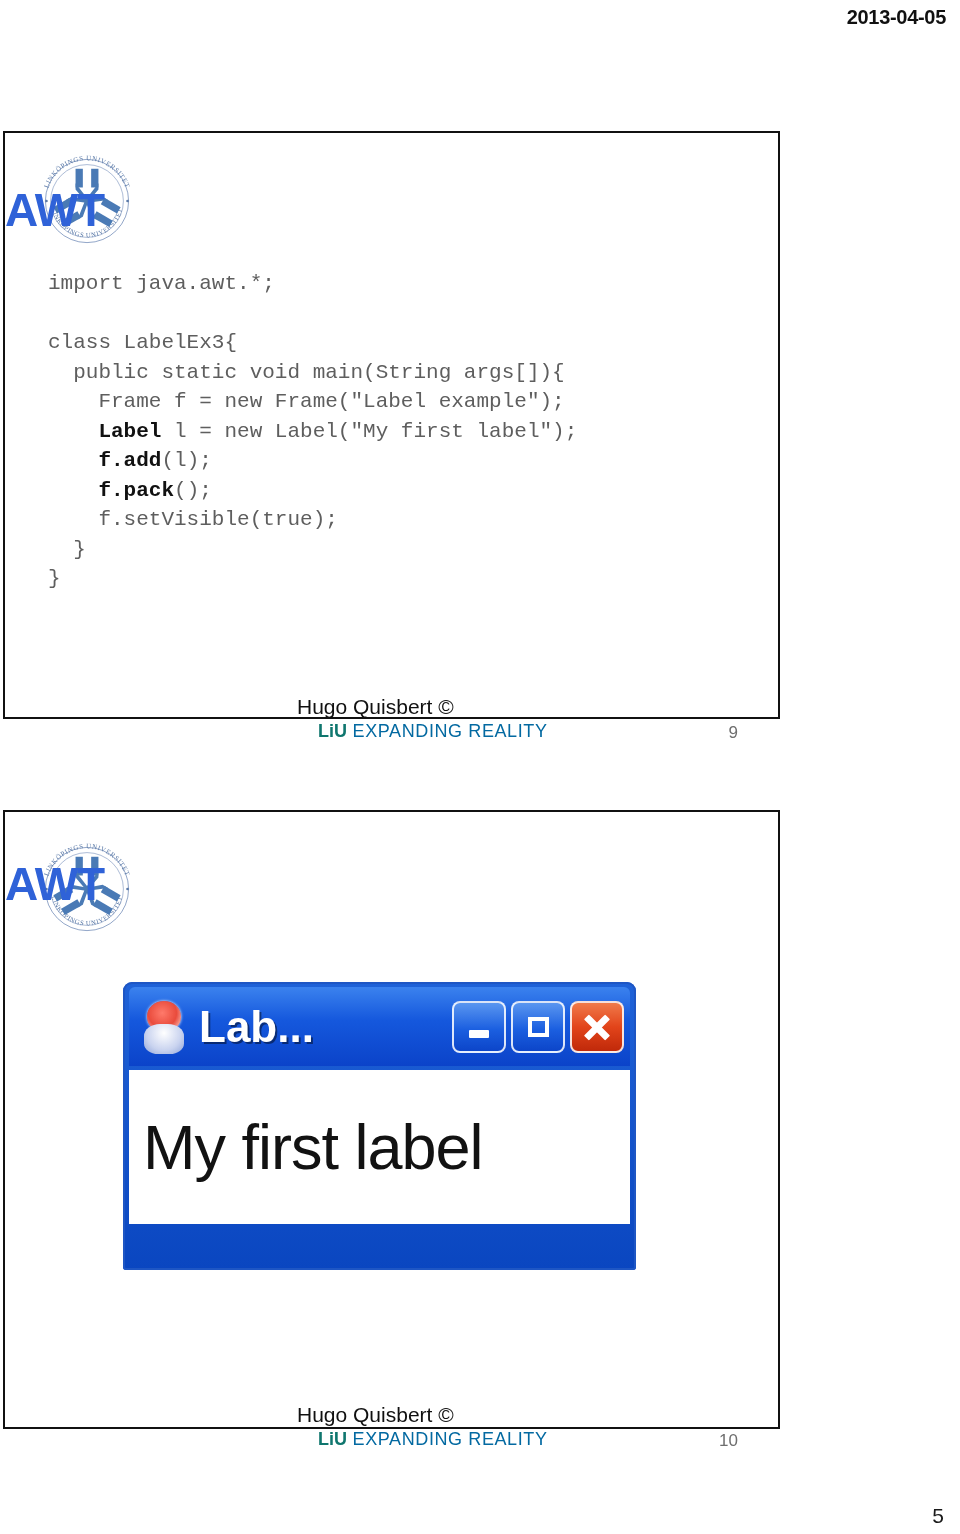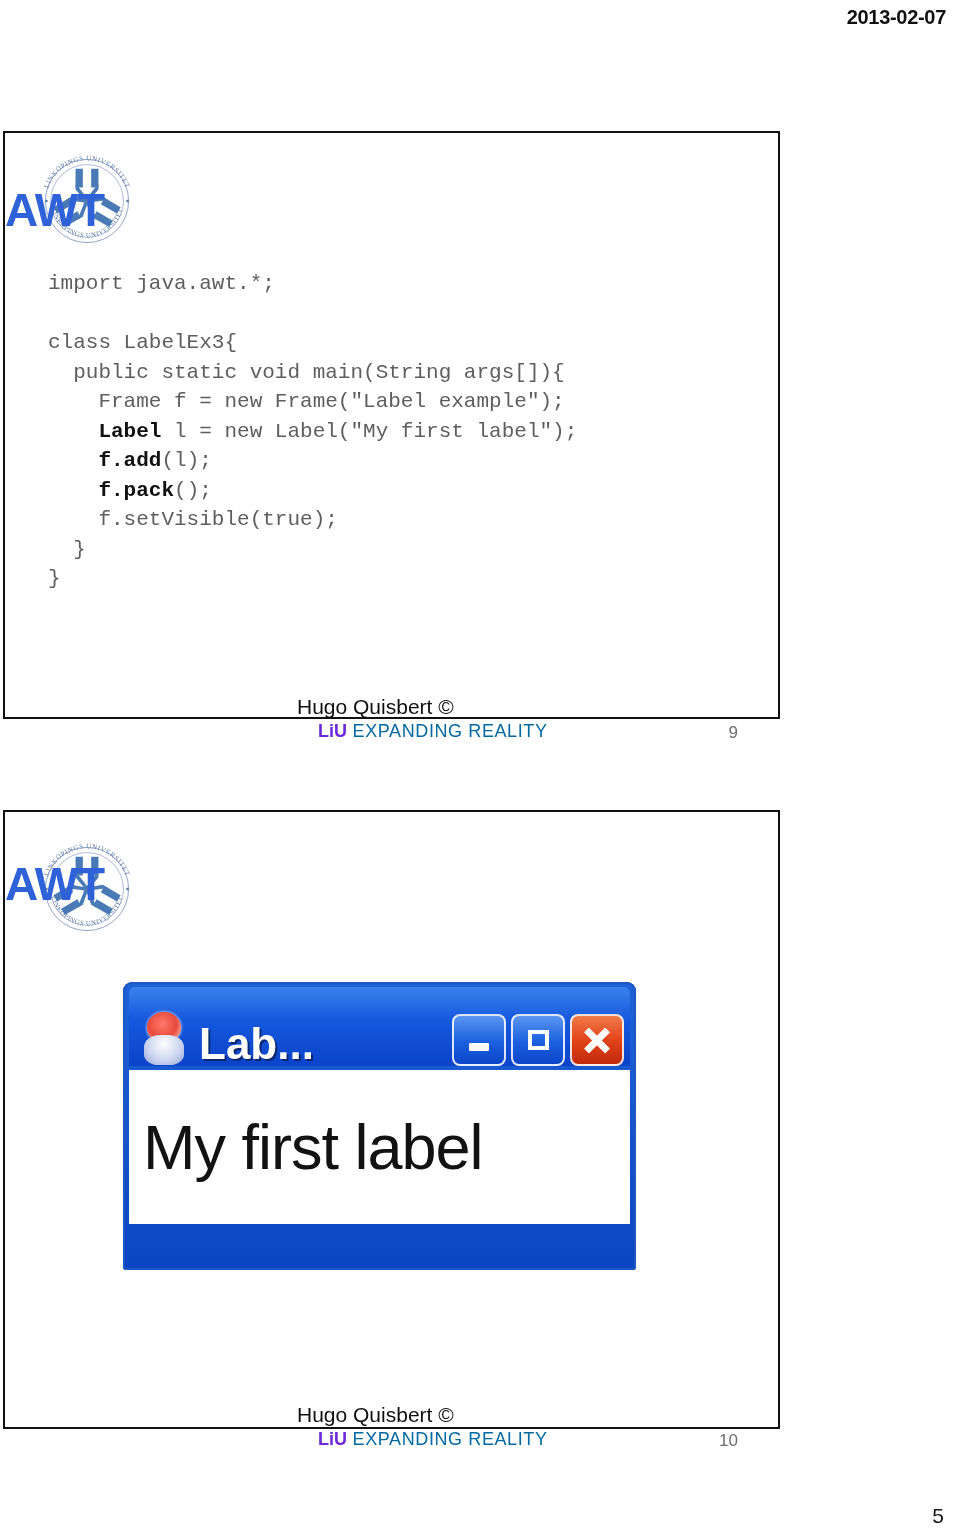--- a/index.html
+++ b/index.html
@@ -108,21 +108,21 @@
     position: absolute;
     left: 313px;
     top: 26px;
     white-space: nowrap;
     font-family: "Liberation Sans", sans-serif;
     font-size: 18px;
     letter-spacing: 0.6px;
   }
   .liu-wordmark .liu {
     font-weight: bold;
-    color: #6d28d9;
+    color: #0f766e;
     letter-spacing: 0px;
   }
   .liu-wordmark .tagline {
     color: #0369a1;
     font-weight: normal;
   }
   .slide-page-number {
     position: absolute;
     right: 40px;
     top: 28px;
@@ -143,21 +143,21 @@
     box-sizing: border-box;
     padding: 5px 6px 7px 6px;
     box-shadow: inset 0 0 0 2px #1e56c4;
   }
   .awt-titlebar {
     position: relative;
     height: 79px;
     background: linear-gradient(180deg,#3b82ee 0%, #1558dd 42%, #0b43c9 100%);
     border-radius: 6px 6px 0 0;
     display: flex;
-    align-items: flex-end;
+    align-items: center;
     padding: 0 6px 0 10px;
   }
   .duke-icon {
     width: 50px;
     height: 56px;
     position: relative;
     flex: 0 0 auto;
     filter: blur(0.6px);
   }
   .duke-icon .duke-head {
@@ -246,21 +246,21 @@
     font-size: 63px;
     color: #121212;
     line-height: 1;
     letter-spacing: -1px;
     filter: blur(0.35px);
   }
 </style>
 </head>
 <body>
 
-<div class="page-date">2013-02-07</div>
+<div class="page-date">2013-04-05</div>
 
 <div class="slide" id="slide-1">
 
   <svg class="liu-seal" viewBox="0 0 200 200">
     <defs>
       <path id="arcTop1" d="M 22,100 A 78,78 0 0 1 178,100"></path>
       <path id="arcBot1" d="M 30,100 A 70,70 0 0 0 170,100"></path>
     </defs>
     <circle cx="100" cy="100" r="80" fill="none" stroke="#7b93bd" stroke-width="1.6"></circle>
     <circle cx="100" cy="100" r="70" fill="none" stroke="#7b93bd" stroke-width="1.2"></circle>

